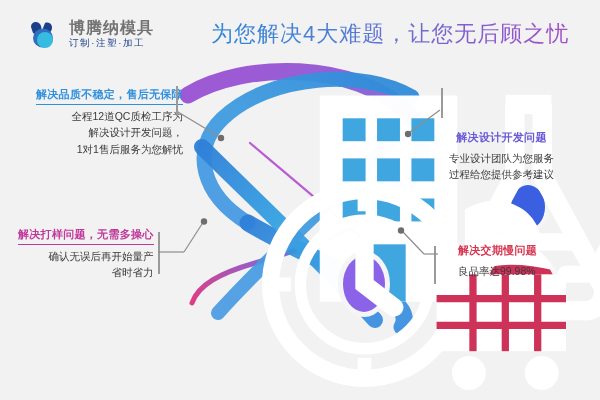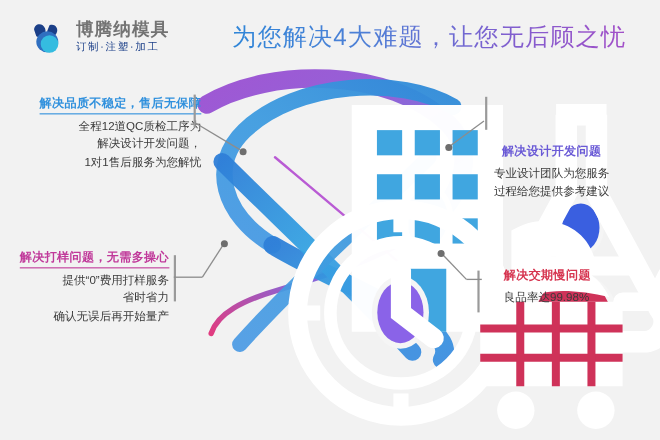--- a/index.html
+++ b/index.html
@@ -237,23 +237,22 @@
     <div class="c-line">过程给您提供参考建议</div>
   </div>
   <div class="c-bar bar-design"></div>
   <svg class="leader" style="left:404px; top:108px; width:42px; height:36px;">
     <line x1="36" y1="2" x2="6" y2="24"></line>
       <circle cx="4" cy="26" r="3.2"></circle>
   </svg>
 
   <div class="callout co-sample">
     <div class="c-title">解决打样问题，无需多操心</div>
-    <div class="c-line">提供“0”费用打样服务</div>
+    <div class="c-line">确认无误后再开始量产</div>
     <div class="c-line">省时省力</div>
-    <div class="c-line">确认无误后再开始量产</div>
   </div>
   <div class="c-bar bar-sample"></div>
   <svg class="leader" style="left:158px; top:218px; width:52px; height:40px;">
     <line x1="0" y1="34" x2="26" y2="34"></line>
     <line x1="26" y1="34" x2="44" y2="6"></line>
     <circle cx="46" cy="3.5" r="3.2"></circle>
   </svg>
 
   <div class="callout co-delivery">
     <div class="c-title">解决交期慢问题</div>

